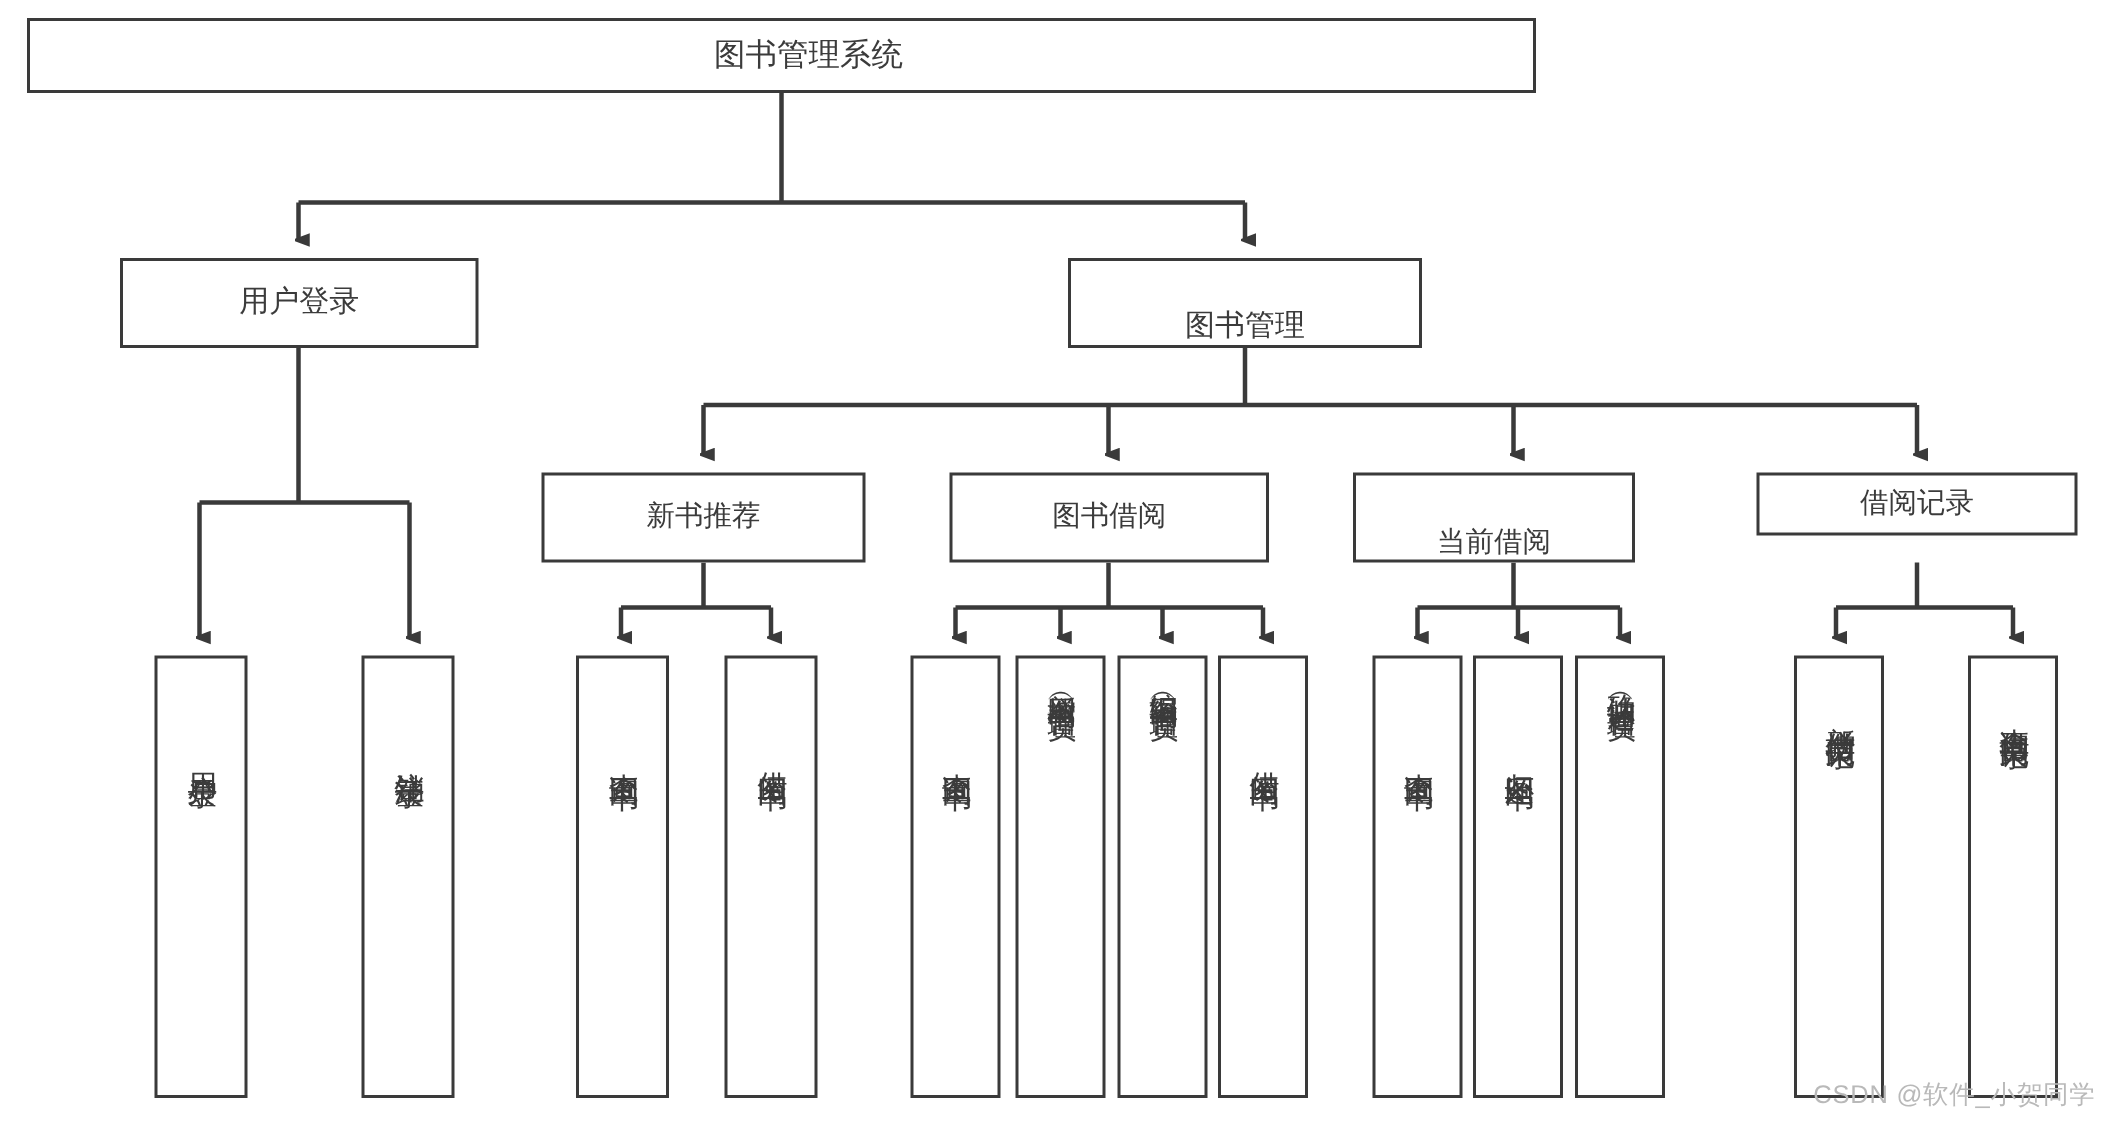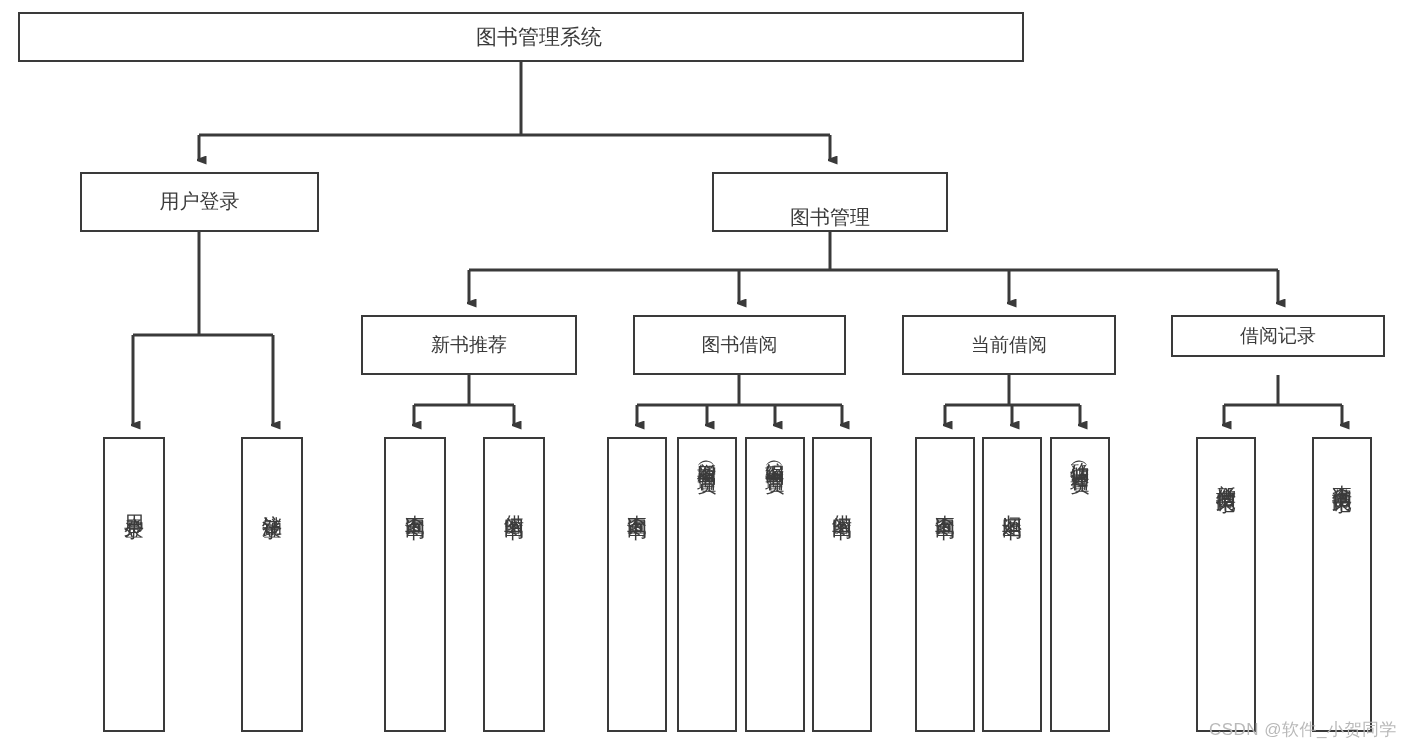--- a/index.html
+++ b/index.html
@@ -146,21 +146,21 @@
   <div class="node n-l2" style="left:712px; top:172px; width:236px; height:60px;align-items:flex-end;">
     <span class="lbl">图书管理</span>
   </div>
 
   <div class="node n-l3" style="left:361px; top:315px; width:216px; height:60px;">
     <span class="lbl">新书推荐</span>
   </div>
   <div class="node n-l3" style="left:633px; top:315px; width:213px; height:60px;">
     <span class="lbl">图书借阅</span>
   </div>
-  <div class="node n-l3" style="left:902px; top:315px; width:214px; height:60px;">
+  <div class="node n-l3" style="left:902px; top:315px; width:188px; height:60px;align-items:flex-end;">
     <span class="lbl">当前借阅</span>
   </div>
   <div class="node n-l3" style="left:1171px; top:315px; width:214px; height:42px;">
     <span class="lbl">借阅记录</span>
   </div>
 
   <div class="leaf" style="left:103px; top:437px; width:62px; height:295px; padding-top:60px;">
     <span class="vlbl">用户登录</span>
   </div>
   <div class="leaf" style="left:241px; top:437px; width:62px; height:295px; padding-top:60px;">

